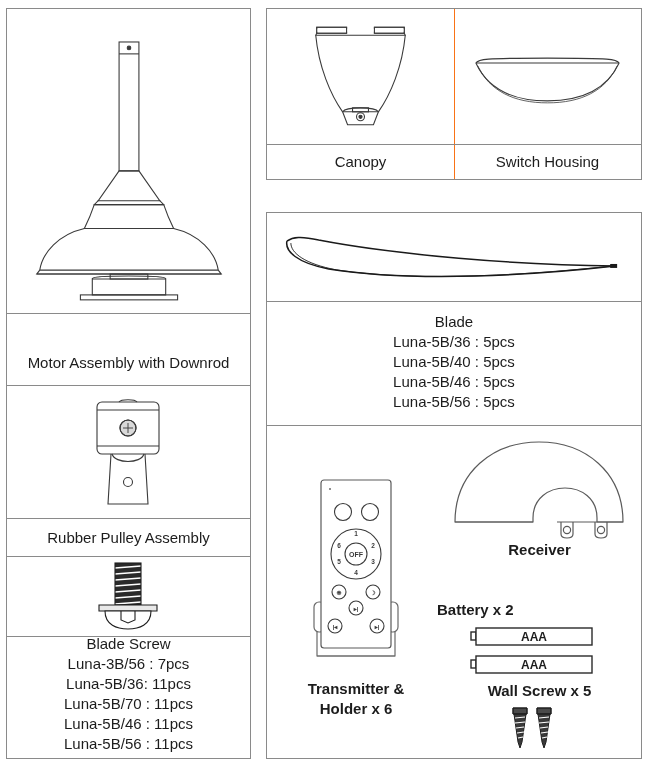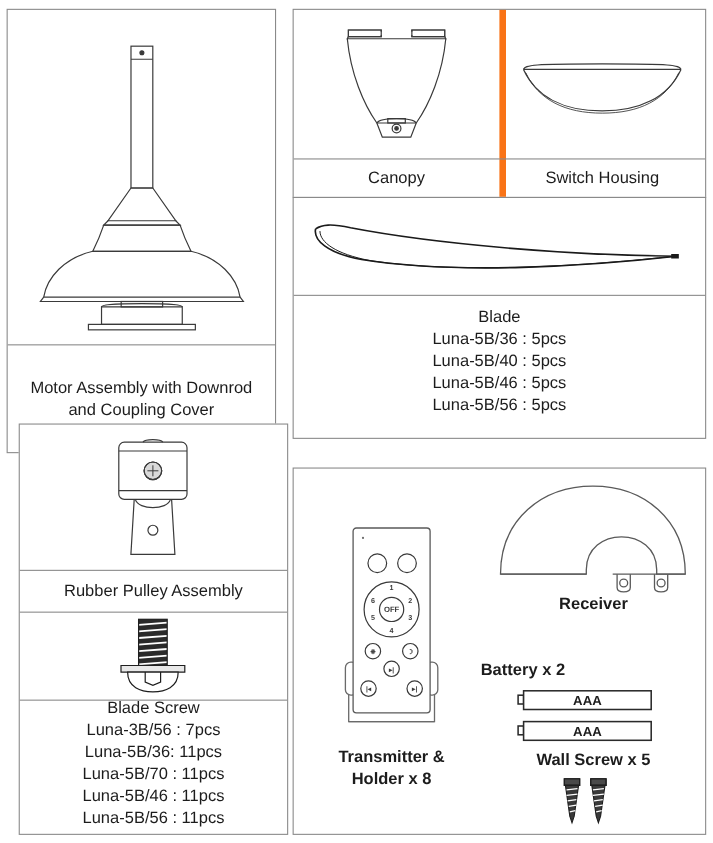--- a/index.html
+++ b/index.html
@@ -80,56 +80,56 @@
     top: 8px;
     width: 376px;
     height: 172px;
   }
   .half {
     position: absolute;
     top: 0;
     bottom: 0;
     width: 50%;
   }
-  #half-canopy { left: 0; border-right: 6px solid #f97316; }
+  #half-canopy { left: 0; border-right: 1px solid #f97316; }
   #half-switch { left: 50%; }
   .half-art {
     position: absolute;
     left: 0; right: 0; top: 0;
     height: 135px;
   }
   .half-caption {
     position: absolute;
     left: 0; right: 0; top: 135px; bottom: 0;
     border-top: 1px solid #8a8a8a;
   }
 
   
   #panel-blade {
     left: 266px;
-    top: 179px;
+    top: 212px;
     width: 376px;
     height: 220px;
   }
   #blade-art {
     position: absolute;
     left: 0; right: 0; top: 0;
     height: 88px;
   }
   #blade-caption {
     position: absolute;
     left: 0; right: 0; top: 88px; bottom: 0;
     border-top: 1px solid #8a8a8a;
     justify-content: flex-start;
     padding-top: 10px;
   }
 
   
   #panel-parts {
-    left: 17px;
+    left: 6px;
     top: 385px;
     width: 245px;
     height: 374px;
   }
   #pulley-art {
     position: absolute;
     left: 0; right: 0; top: 0;
     height: 133px;
     border-bottom: 1px solid #8a8a8a;
   }
@@ -207,21 +207,20 @@
 
         <path d="M86 271 L86 287 L160 287 L160 271 Z"></path>
         <path d="M86 271 C86 269 94 268 123 268 C152 268 160 269 160 271"></path>
 
         <rect x="74" y="287" width="98" height="5"></rect>
       </g>
     </svg>
   </div>
   <div class="cell caption" id="motor-caption">
     <span class="line">Motor Assembly with Downrod</span>
-    <span class="line">and Coupling Cover</span>
   </div>
 </div>
 
 <div class="panel" id="panel-canopy">
 
   <div class="half" id="half-canopy">
     <div class="cell art half-art">
       <svg viewBox="0 0 188 135" preserveAspectRatio="xMidYMid meet">
         <g fill="none" stroke="#3a3a3a" stroke-width="1.1">
 
@@ -399,21 +398,21 @@
             <text x="92" y="120.5">☽</text>
             <text x="75" y="136.5">▸|</text>
             <text x="54" y="154.5">|◂</text>
             <text x="96" y="154.5">▸|</text>
           </g>
         </g>
       </svg>
     </div>
     <div class="sub caption" id="transmitter-caption">
       <span class="line">Transmitter &amp;</span>
-      <span class="line">Holder x 8</span>
+      <span class="line">Holder x 6</span>
     </div>
 
     <div class="sub art" id="receiver-art">
       <svg viewBox="0 0 185 105" preserveAspectRatio="xMidYMid meet">
         <g fill="none" stroke="#5a5a5a" stroke-width="1.2">
 
           <path d="M8 86 C8 36 46 6 92 6 C138 6 176 36 176 86
                    L150 86 L150 82 C150 62 134 52 118 52
                    C102 52 86 62 86 82 L86 86 Z"></path>
           <line x1="8" y1="86" x2="86" y2="86"></line>

